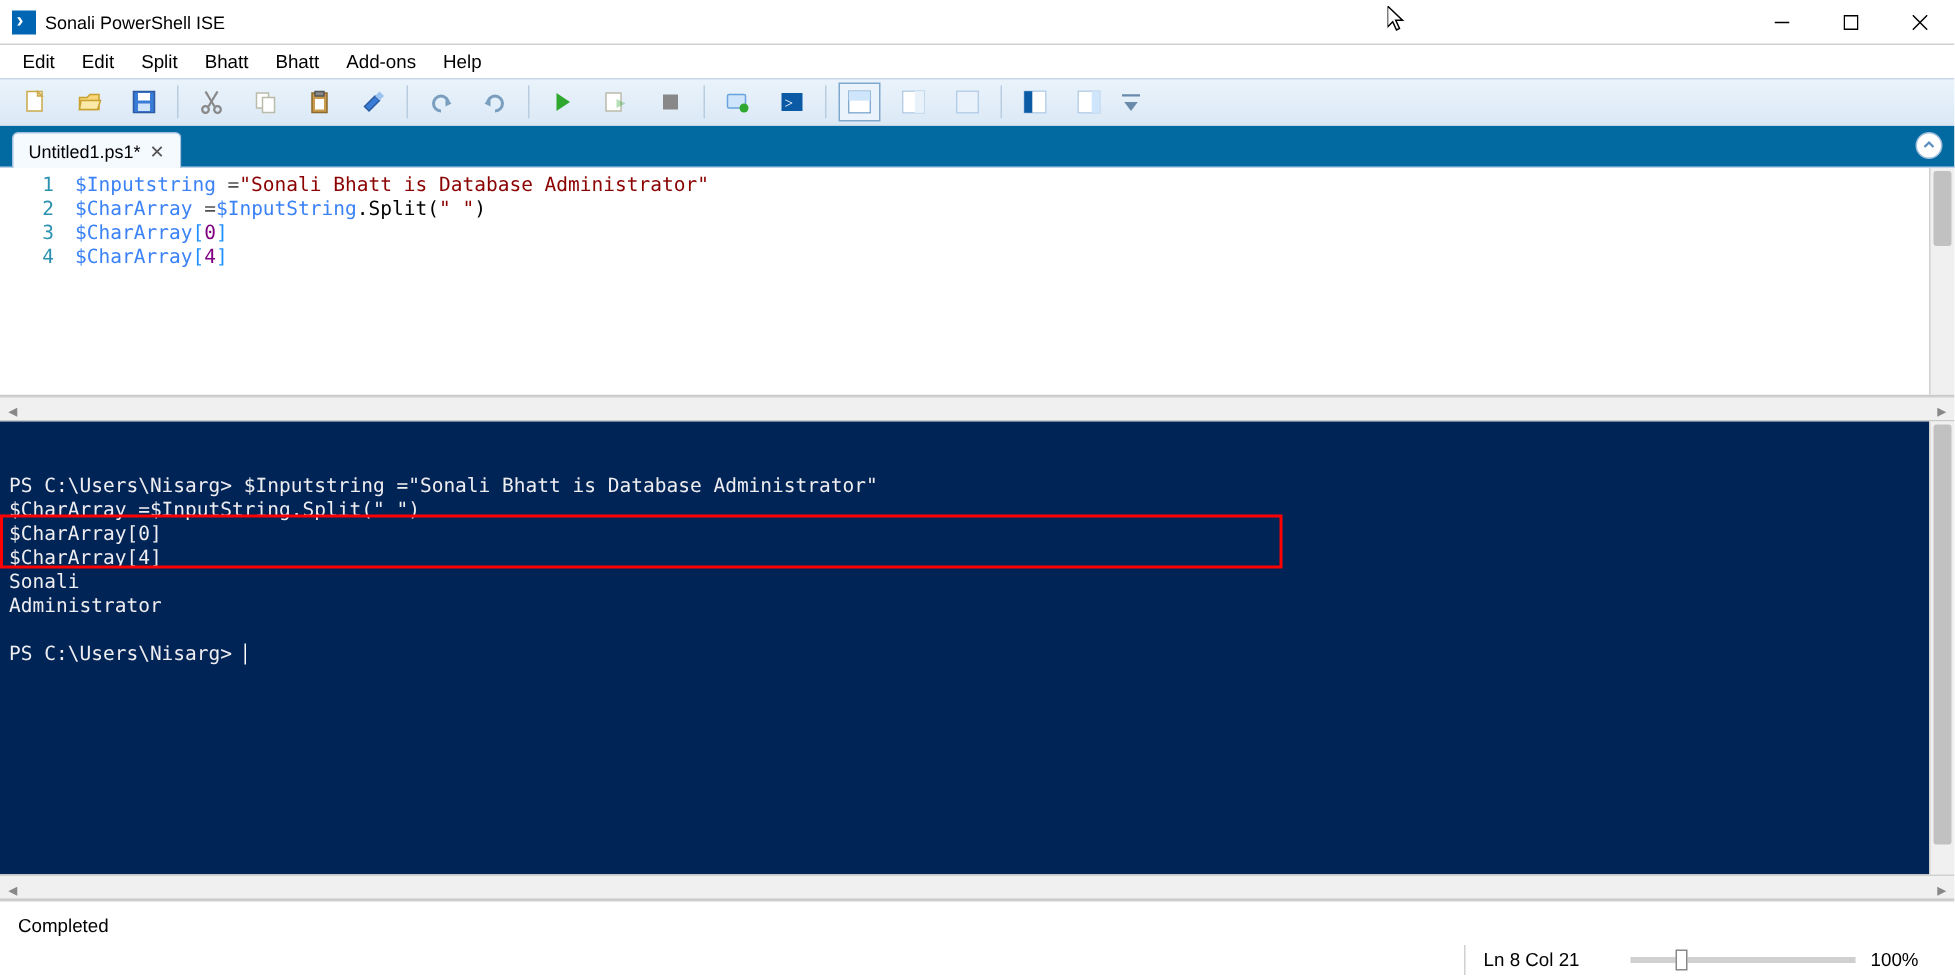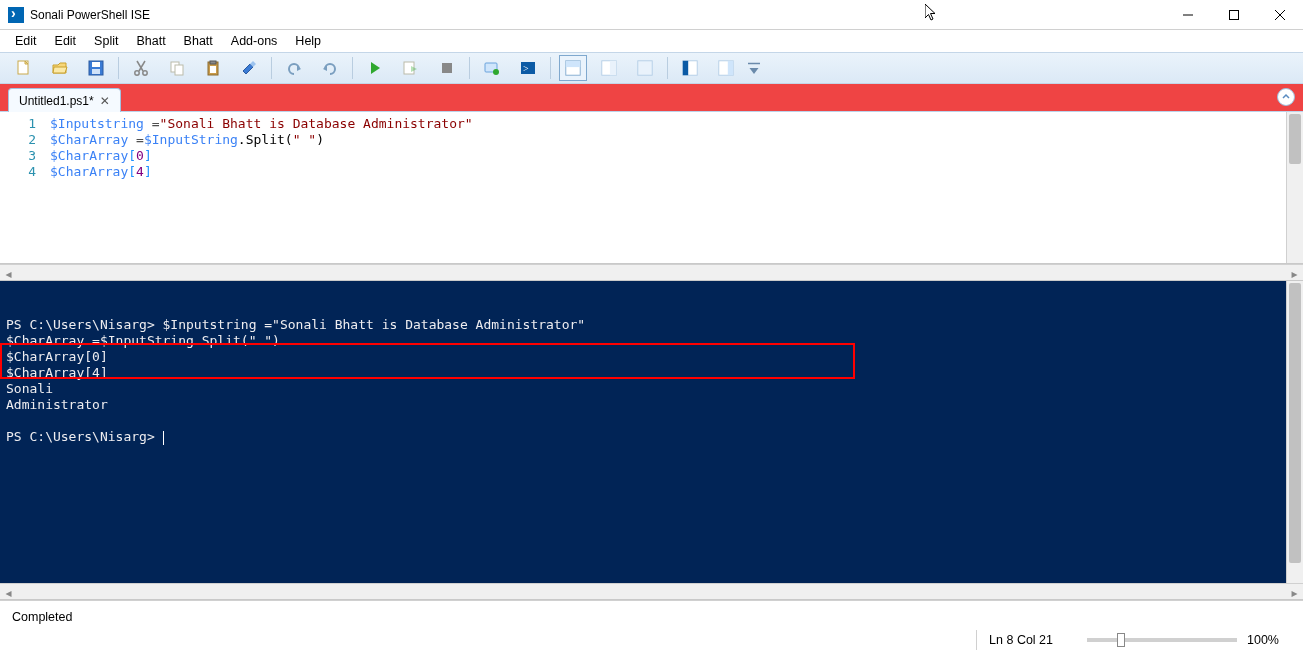--- a/index.html
+++ b/index.html
@@ -12,21 +12,21 @@
   .winbtns { display: flex; height: 100%; }
   .winbtn { width: 46px; height: 30px; display: flex; align-items: center; justify-content: center; color: #000; }
   .winbtn svg { width: 10px; height: 10px; }
   .cursor { position: absolute; top: 4px; left: 925px; pointer-events: none; }
   .menubar { height: 22px; background: #fff; display: flex; align-items: center; padding: 0 6px; color: #000; font-size: 12.5px; }
   .menubar .menuitem { padding: 2px 9px; }
   .toolbar { height: 32px; background: linear-gradient(#eaf3fb,#dbe9f6); border-top: 1px solid #c4d6e8; border-bottom: 1px solid #c4d6e8; display: flex; align-items: center; padding: 0 6px; }
   .tbtn { width: 28px; height: 26px; display: flex; align-items: center; justify-content: center; margin: 0 4px; }
   .tsep { width: 1px; height: 22px; background: #b9cde0; margin: 0 4px; }
   .tbtn svg { width: 18px; height: 18px; }
-  .tab-strip { height: 28px; display: flex; align-items: flex-end; padding: 4px 4px 0 8px; border-bottom: 1px solid #bcd3ea; background: #ef4444; position: relative; }
+  .tab-strip { height: 28px; display: flex; align-items: flex-end; padding: 4px 4px 0 8px; border-bottom: 1px solid #bcd3ea; background: #0369a1; position: relative; }
   .tab { height: 24px; padding: 0 10px; border: 1px solid #a4c2e0; border-bottom: none; border-top-left-radius: 4px; border-top-right-radius: 4px; background: #f5faff; display: flex; align-items: center; font-size: 12px; position: relative; top: 1px; }
   .tab .close { margin-left: 6px; color: #555; font-size: 12px; }
   .collapse-btn { position: absolute; right: 8px; top: 4px; width: 18px; height: 18px; border: 1px solid #9dbddc; border-radius: 50%; display:flex; align-items:center; justify-content:center; background:#fff; }
   .editor-wrap { height: 152px; display: flex; border-bottom: 1px solid #c9c9c9; position: relative; }
   .gutter { width: 50px; background: #fff; color: #2b91af; font-family: Consolas, monospace; font-size: 13px; text-align: right; padding: 4px 14px 0 0; line-height: 16px; }
   .editor { flex: 1; background: #fff; font-family: Consolas, monospace; font-size: 13px; padding: 4px 0 0 0; line-height: 16px; white-space: pre; }
   .vscroll { width: 17px; background: #f0f0f0; border-left: 1px solid #d0d0d0; position: relative; }
   .vscroll .thumb { position: absolute; left: 2px; right: 2px; background: #c1c1c1; border-radius: 2px; }
   .hscroll { height: 17px; background: #f0f0f0; border-top: 1px solid #d0d0d0; border-bottom: 1px solid #c9c9c9; position: relative; }
   .hscroll .lft, .hscroll .rgt { position: absolute; top: 2px; width: 13px; height: 13px; color: #888; display: flex; align-items: center; justify-content: center; }

